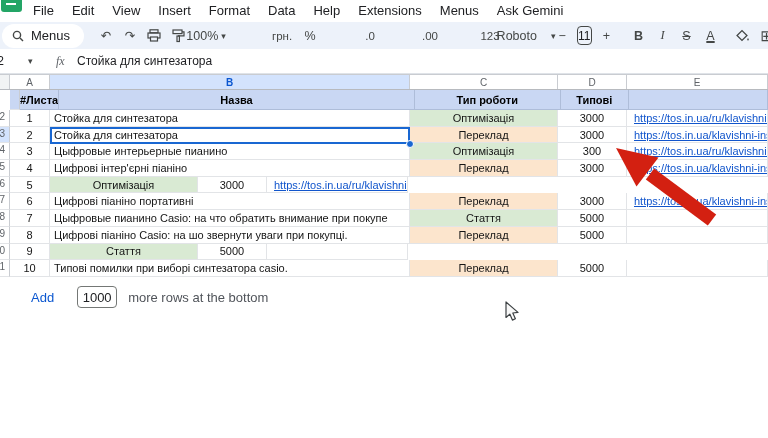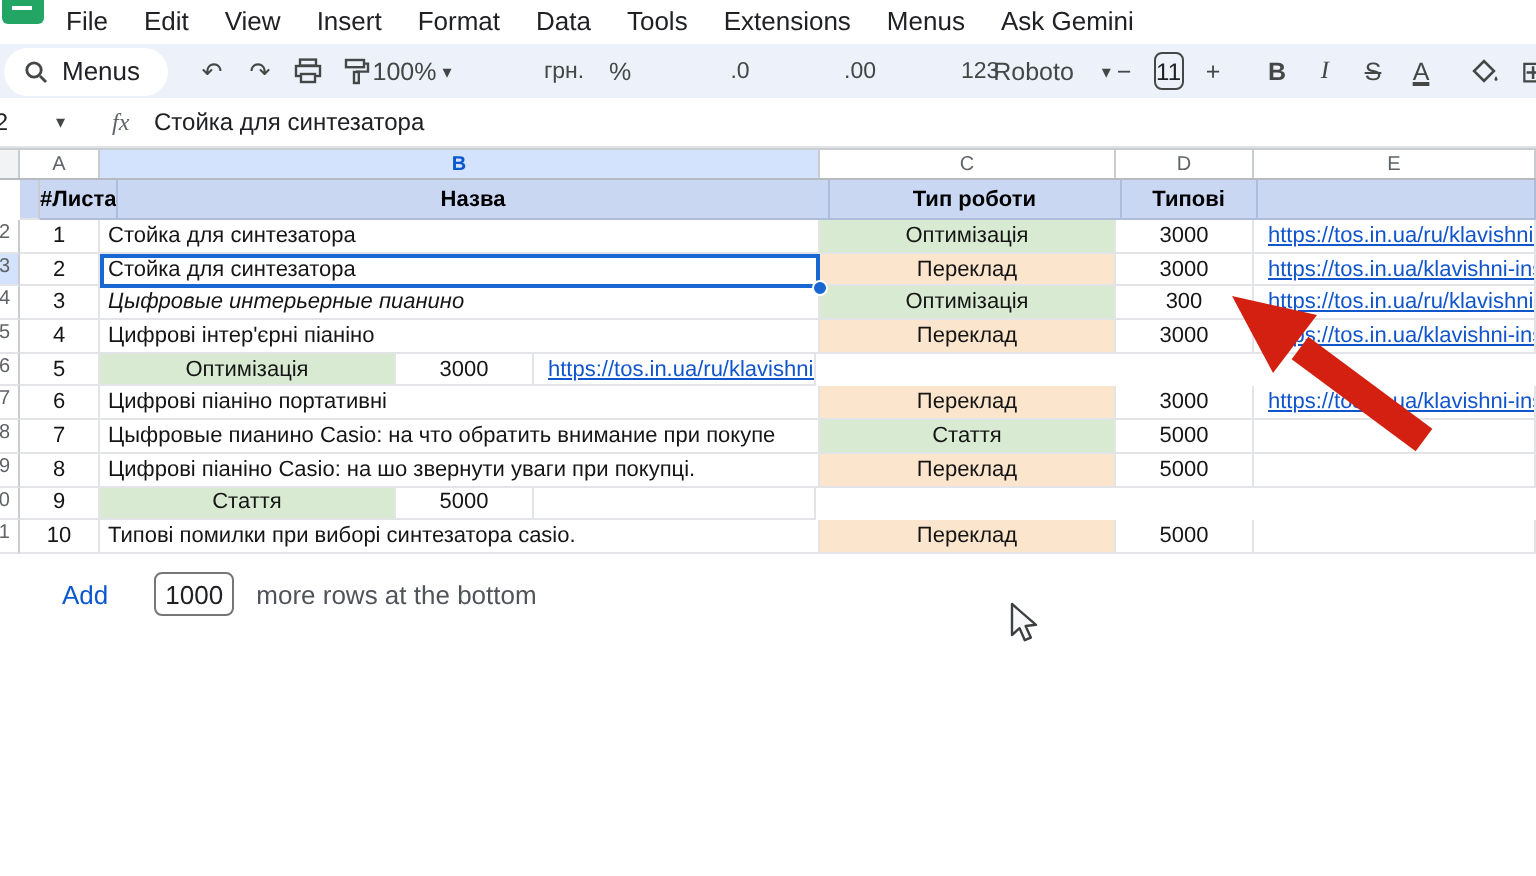--- a/index.html
+++ b/index.html
@@ -84,21 +84,21 @@
 
   <div id="menubar">
     <div id="sheets-logo"></div>
     <div id="menubar-items">
         <span class="menu-item">File</span>
         <span class="menu-item">Edit</span>
         <span class="menu-item">View</span>
         <span class="menu-item">Insert</span>
         <span class="menu-item">Format</span>
         <span class="menu-item">Data</span>
-        <span class="menu-item">Tools</span>
+        <span class="menu-item">Help</span>
         <span class="menu-item">Extensions</span>
         <span class="menu-item">Menus</span>
         <span class="menu-item">Ask Gemini</span>
       </div>
   </div>
 
   <div id="toolbar">
     <div id="menus-pill">
       <svg width="12" height="12" viewBox="0 0 12 12">
         <circle cx="5" cy="5" r="3.6" fill="none" stroke="#444746" stroke-width="1.4"></circle>
@@ -224,21 +224,21 @@
           <div class="cell center" style="width: 69px;">3000</div>
           <div class="cell left linkcell" style="width: 141px;">
             <a href="#">https://tos.in.ua/klavishni-inst</a>
           </div>
         </div>
         <div class="grow">
           <div class="rowhdr" style="width: 10px;">
             <span>4</span>
           </div>
           <div class="cell center" style="width: 40px;">3</div>
-          <div class="cell left" style="width: 360px; font-style: italic;">Цыфровые интерьерные пианино</div>
+          <div class="cell left" style="width: 360px;">Цыфровые интерьерные пианино</div>
           <div class="cell center" style="width: 148px; background: rgb(217, 234, 211);">Оптимізація</div>
           <div class="cell center" style="width: 69px;">300</div>
           <div class="cell left linkcell" style="width: 141px;">
             <a href="#">https://tos.in.ua/ru/klavishni-i</a>
           </div>
         </div>
         <div class="grow">
           <div class="rowhdr" style="width: 10px;">
             <span>5</span>
           </div>

